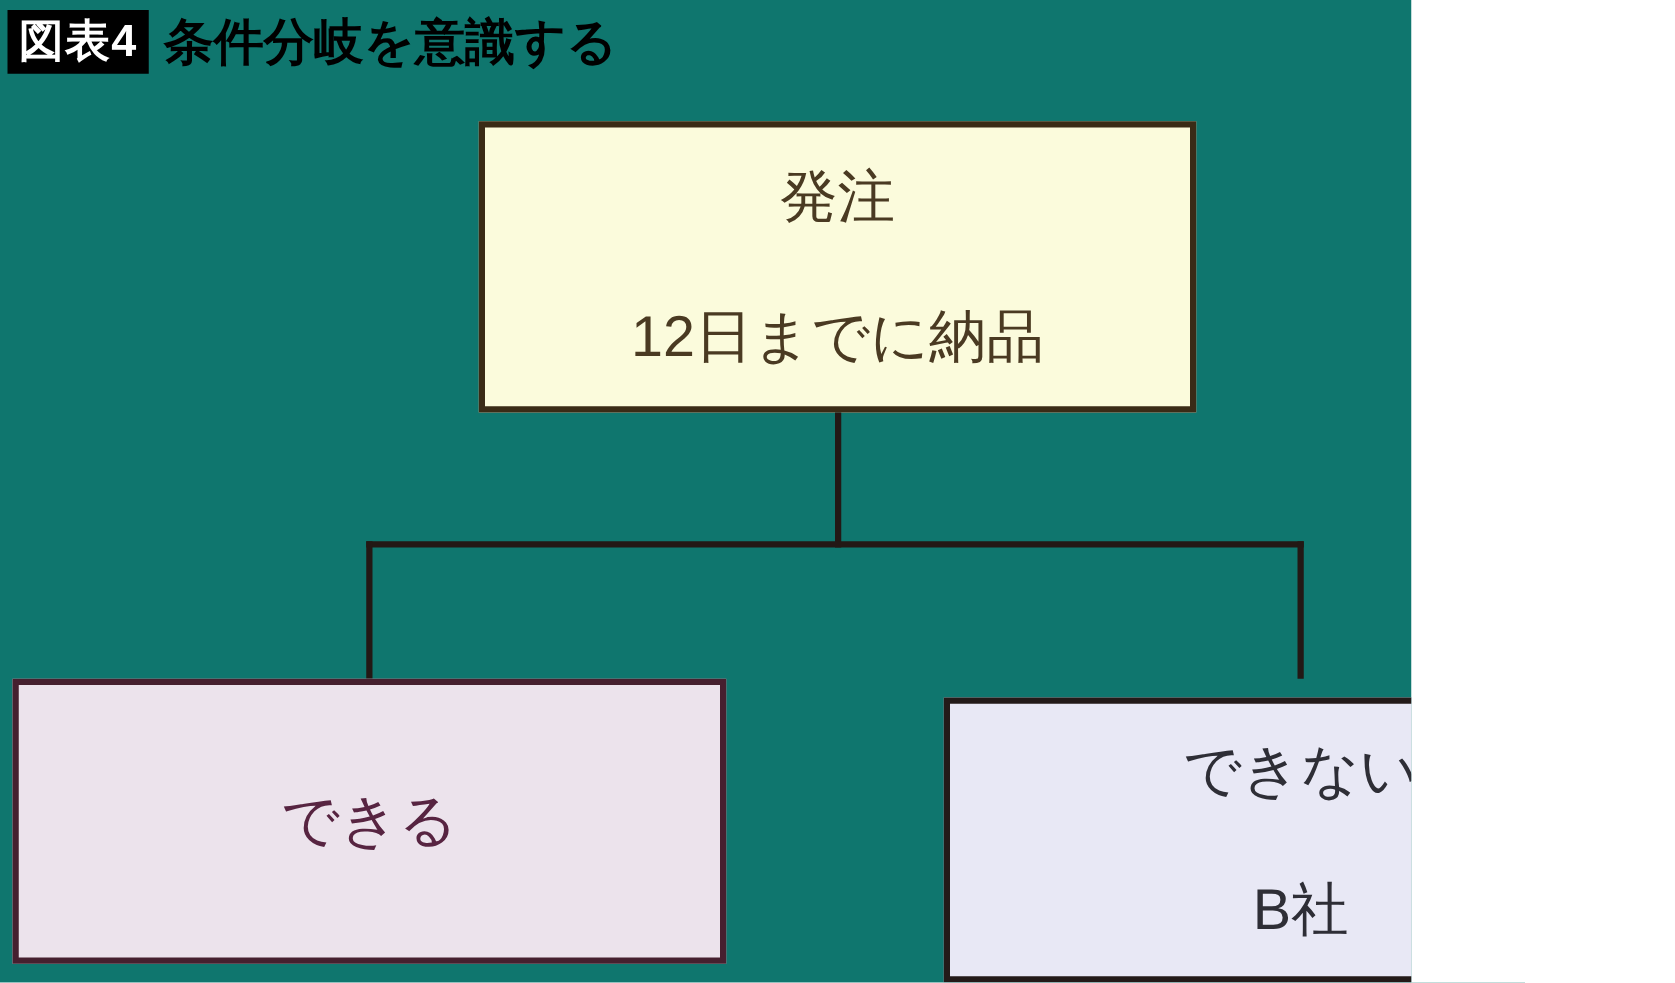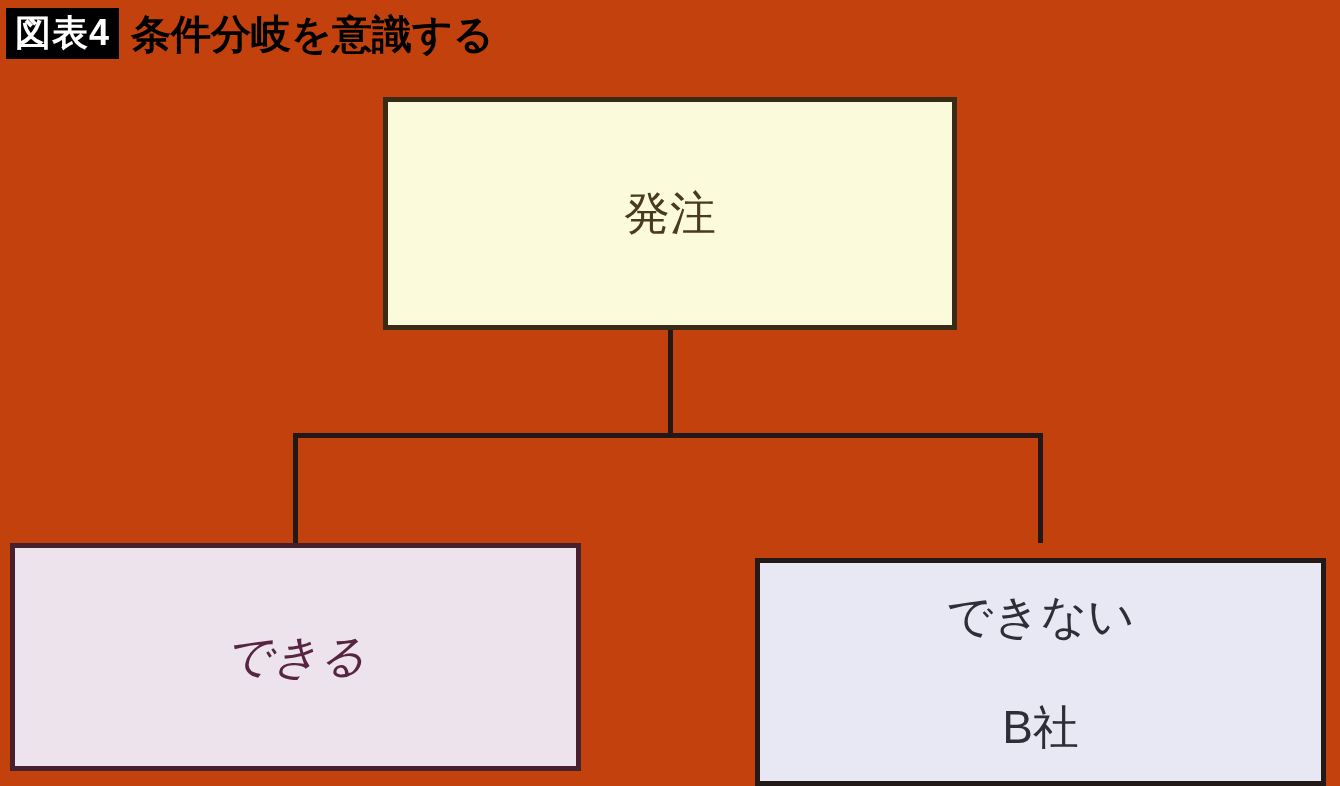--- a/index.html
+++ b/index.html
@@ -3,23 +3,23 @@
 <meta charset="utf-8">
 <style>
   html, body {
     margin: 0;
     padding: 0;
     background: #ffffff;
     font-family: "Liberation Sans", "DejaVu Sans", sans-serif;
   }
   .canvas {
     position: relative;
-    width: 1340px;
+    width: 1129px;
     height: 786px;
-    background: #c2410c;
+    background: #0f766e;
     overflow: hidden;
   }
 
   
   .fig-header {
     position: absolute;
     left: 6px;
     top: 8px;
     display: flex;
     align-items: center;
@@ -67,21 +67,20 @@
     color: #4a3a22;
   }
   .node-left {
     left: 10px;
     top: 543px;
     width: 571px;
     height: 228px;
     background: #ece3ec;
     border: 5px solid #46202f;
     color: #572441;
-    font-style: italic;
   }
   .node-right {
     left: 755px;
     top: 558px;
     width: 571px;
     height: 228px;
     background: #e8e8f5;
     border: 5px solid #231a18;
     color: #2e2e36;
   }
@@ -117,20 +116,21 @@
 
 <div class="canvas">
 
   <div class="fig-header">
     <span class="fig-badge">図表4</span>
     <span class="fig-title">条件分岐を意識する</span>
   </div>
 
   <div class="node node-root">
     <span class="node-line">発注</span>
+    <span class="node-line">12日までに納品</span>
   </div>
 
   <div class="connector-stem"></div>
   <div class="connector-bracket"></div>
 
   <div class="node node-left">
     <span class="node-line">できる</span>
   </div>
 
   <div class="node node-right">

